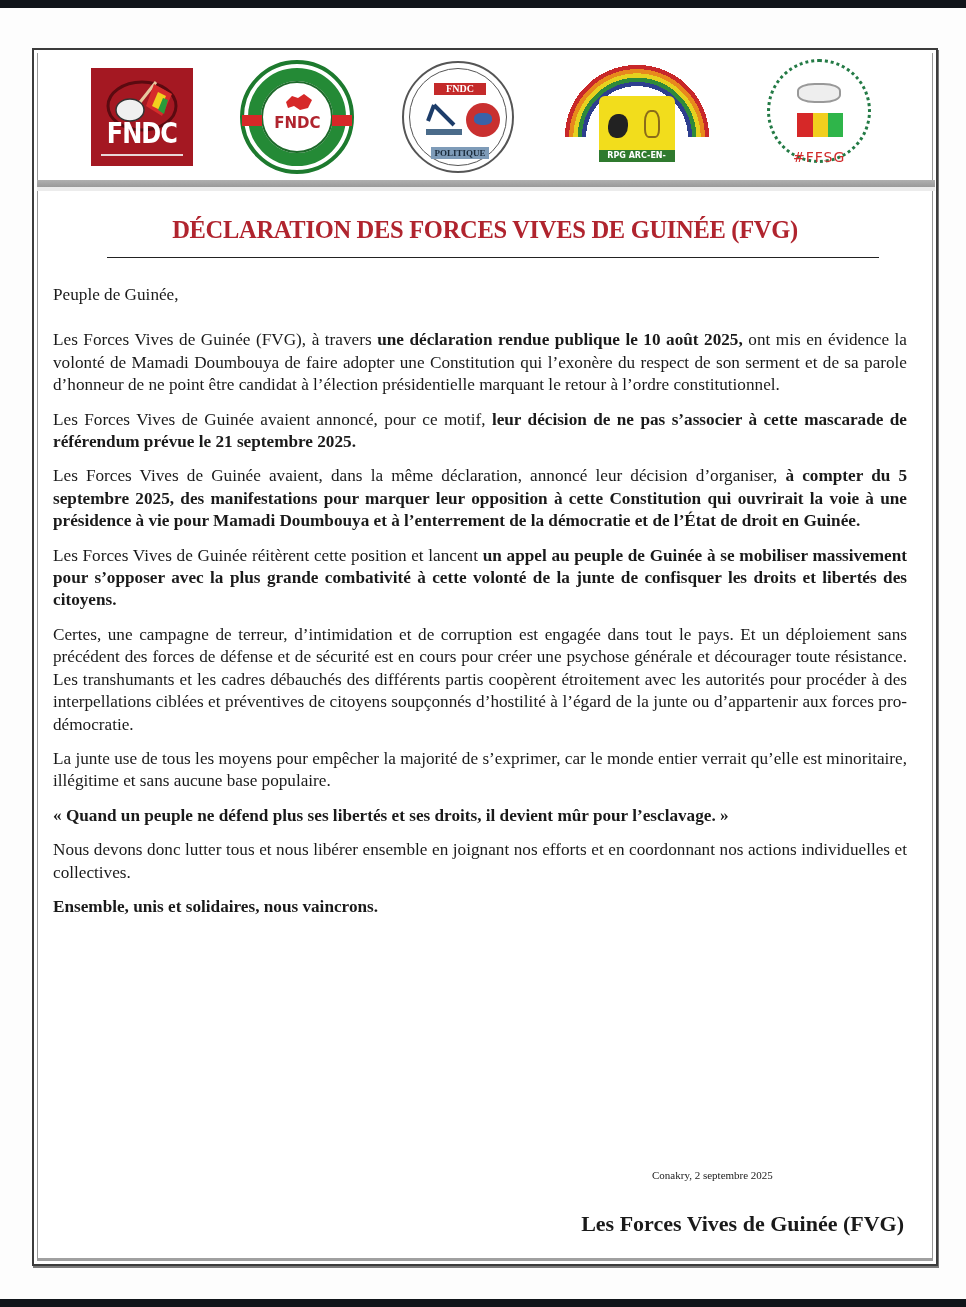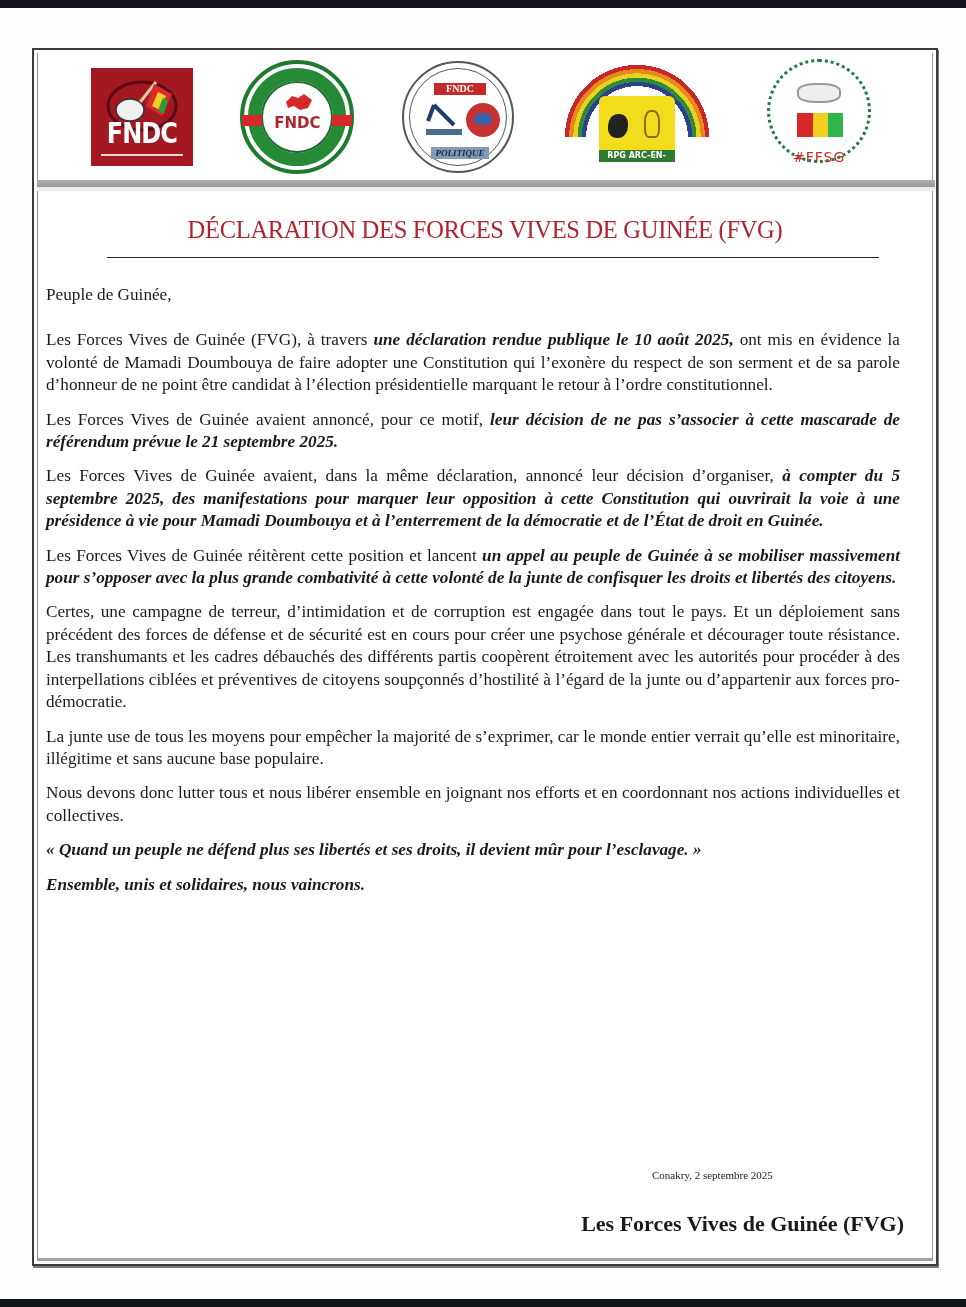--- a/index.html
+++ b/index.html
@@ -18,50 +18,50 @@
   .logo-row {
     position: absolute; left: 3px; top: 3px; width: 896px; height: 128px;
     display: flex; align-items: center; justify-content: space-around; padding: 0 30px;
   }
   .logo { display: flex; align-items: center; justify-content: center; }
   .header-rule { position: absolute; left: 3px; top: 130px; width: 898px; height: 7px; background: linear-gradient(#b0b0b0, #9a9a9a); }
   .header-rule-light { position: absolute; left: 3px; top: 137px; width: 898px; height: 4px; background: #ececec; }
 
   .title {
     position: absolute; left: 0; top: 166px; width: 902px; text-align: center;
-    color: #b0242e; font-size: 24.5px; letter-spacing: -0.3px; font-weight: normal;
+    color: #b0242e; font-size: 24.5px; letter-spacing: -0.3px; font-weight: bold;
   }
   .title-rule { position: absolute; left: 73px; top: 207px; width: 772px; height: 1px; background: #222; }
 
-  .content { position: absolute; left: 12px; top: 234px; width: 854px; font-size: 17.2px; line-height: 22.4px; }
+  .content { position: absolute; left: 19px; top: 234px; width: 854px; font-size: 17.2px; line-height: 22.4px; }
   .content p { text-align: justify; }
   .content .gap { margin-top: 12px; }
   .content .gap-big { margin-top: 23px; }
-  b { font-weight: bold; font-style: italic; }
+  b { font-weight: bold; }
 
   .date { position: absolute; left: 618px; top: 1119px; font-size: 11px; }
   .sign { position: absolute; right: 32px; top: 1161px; font-size: 22px; font-weight: bold; }
 
   
   .fndc { width: 102px; height: 98px; background: #a41822; position: relative; }
   .fndc .txt { position: absolute; left: 0; right: 0; bottom: 18px; text-align: center; color: #fff; font-family: "DejaVu Sans", sans-serif; font-weight: bold; font-size: 24px; letter-spacing: -1px; transform: scaleY(1.15); }
   .fndc .sub { position: absolute; left: 10px; right: 10px; bottom: 10px; height: 2px; background: #e8d7d7; }
   .fndc svg { position: absolute; left: 15px; top: 8px; }
 
   .anad { width: 114px; height: 114px; border-radius: 50%; border: 4px solid #1d7a2e; position: relative; background: #fff; }
   .anad .ring { position: absolute; inset: 4px; border-radius: 50%; border: 13px solid #248a36; }
   .anad .inner { position: absolute; inset: 17px; border-radius: 50%; border: 2px solid #1d6a2a; background: #fff; }
   .anad .txt { position: absolute; left: 0; right: 0; top: 50px; text-align: center; font-family: "DejaVu Sans", sans-serif; font-weight: bold; color: #b0242e; font-size: 15px; }
   .anad .bar { position: absolute; top: 51px; width: 20px; height: 11px; background: #d62828; }
   .anad .bar.l { left: -2px; } .anad .bar.r { right: -2px; }
 
   .pol { width: 112px; height: 112px; border-radius: 50%; border: 2px solid #555; position: relative; background: #fff; }
   .pol .in { position: absolute; inset: 5px; border-radius: 50%; border: 1.5px solid #555; }
   .pol .top { position: absolute; left: 30px; top: 20px; width: 52px; height: 12px; background: #c42a2a; color: #fff; font-size: 10px; text-align: center; line-height: 12px; font-weight: bold; }
-  .pol .bot { position: absolute; left: 27px; top: 84px; width: 58px; height: 12px; background: #7e9bb8; color: #1a2a3a; font-size: 9px; text-align: center; line-height: 12px; font-weight: bold; font-style: italic; }
+  .pol .bot { position: absolute; left: 27px; top: 84px; width: 58px; height: 12px; background: #7e9bb8; color: #1a2a3a; font-size: 9px; text-align: center; line-height: 12px; font-weight: bold; }
   .pol .globe { position: absolute; left: 62px; top: 40px; width: 34px; height: 34px; border-radius: 50%; background: #c93030; }
   .pol .globe:after { content: ""; position: absolute; left: 8px; top: 10px; width: 18px; height: 12px; border-radius: 40%; background: #3a62a8; }
 
   .rpg { width: 150px; height: 110px; position: relative; }
   .rpg .rainbow { position: absolute; left: 0; top: 0; width: 150px; height: 150px; border-radius: 50%;
     background: radial-gradient(circle, transparent 48%, #2d3f8f 48%, #2d3f8f 52%, #2f8a3a 52%, #2f8a3a 56%, #e6d21f 56%, #e6d21f 60%, #e8891d 60%, #e8891d 64%, #c8282a 64%, #c8282a 68%, transparent 68%); clip-path: inset(0 0 50% 0); }
   .rpg .shield { position: absolute; left: 37px; top: 34px; width: 76px; height: 64px; background: #f2dd1c; border-radius: 6px 6px 2px 2px; }
   .rpg .label { position: absolute; left: 37px; top: 88px; width: 76px; height: 12px; background: #2f7a2e; color: #fff; font-family: "DejaVu Sans", sans-serif; font-size: 8px; font-weight: bold; text-align: center; line-height: 12px; }
   .rpg .rooster { position: absolute; left: 46px; top: 52px; width: 20px; height: 24px; background: #222; border-radius: 50% 40% 50% 40%; }
   .rpg .hand { position: absolute; left: 82px; top: 48px; width: 16px; height: 28px; border: 2px solid #8a6b1a; border-radius: 40% 40% 30% 30%; }
@@ -153,23 +153,23 @@
     <p class="gap"><span>Les Forces Vives de Guinée avaient, dans la même déclaration, annoncé leur décision d’organiser, </span><b>à compter du 5 septembre 2025, des manifestations pour marquer leur opposition à cette Constitution qui ouvrirait la voie à une présidence à vie pour Mamadi Doumbouya et à l’enterrement de la démocratie et de l’État de droit en Guinée.</b></p>
 
     <p class="gap"><span>Les Forces Vives de Guinée réitèrent cette position et lancent </span><b>un appel au peuple de Guinée à se mobiliser massivement pour s’opposer avec la plus grande combativité à cette volonté de la junte de confisquer les droits et libertés des citoyens.</b></p>
 
     <p class="gap">Certes, une campagne de terreur, d’intimidation et de corruption est engagée dans tout le pays. Et un déploiement sans précédent des forces de défense et de sécurité est en cours pour créer une psychose générale et décourager toute résistance. Les transhumants et les cadres débauchés des différents partis coopèrent étroitement avec les autorités pour procéder à des interpellations ciblées et préventives de citoyens soupçonnés d’hostilité à l’égard de la junte ou d’appartenir aux forces pro-démocratie.</p>
 
     <p class="gap">La junte use de tous les moyens pour empêcher la majorité de s’exprimer, car le monde entier verrait qu’elle est minoritaire, illégitime et sans aucune base populaire.</p>
 
 
 
+    <p class="gap"><b>« Quand un peuple ne défend plus ses libertés et ses droits, il devient mûr pour l’esclavage. »</b></p>
+
     <p class="gap">Nous devons donc lutter tous et nous libérer ensemble en joignant nos efforts et en coordonnant nos actions individuelles et collectives.</p>
-
-    <p class="gap"><b>« Quand un peuple ne défend plus ses libertés et ses droits, il devient mûr pour l’esclavage. »</b></p>
 
     <p class="gap"><b>Ensemble, unis et solidaires, nous vaincrons.</b></p>
   </div>
 
   <div class="date">Conakry, 2 septembre 2025</div>
   <div class="sign">Les Forces Vives de Guinée (FVG)</div>
 </div>
 
 <div class="bottombar"></div>
 

